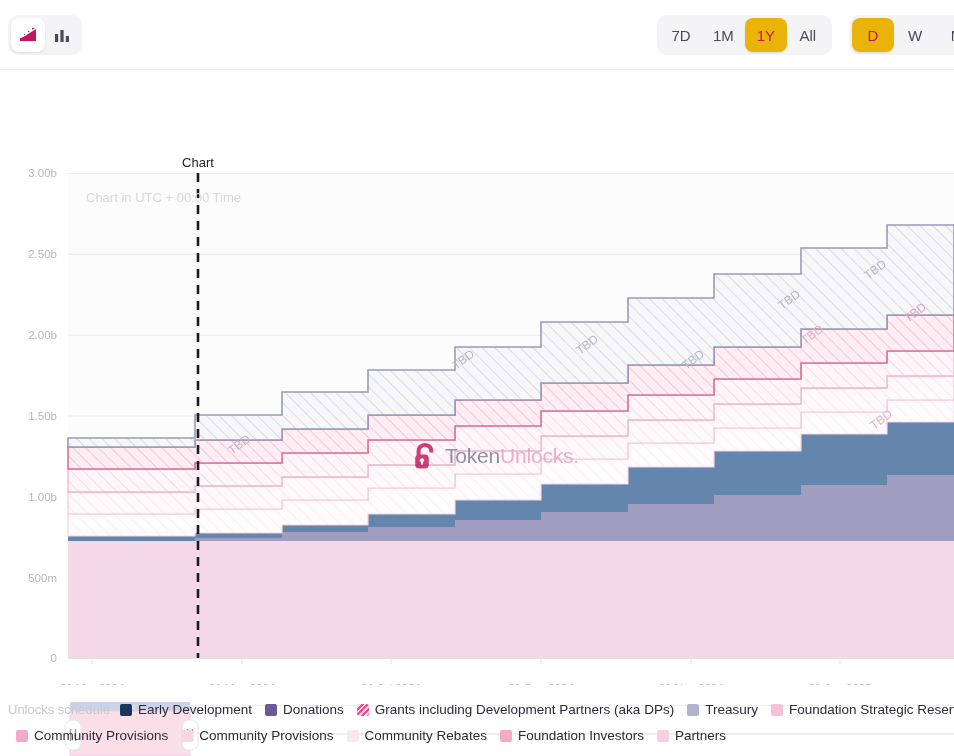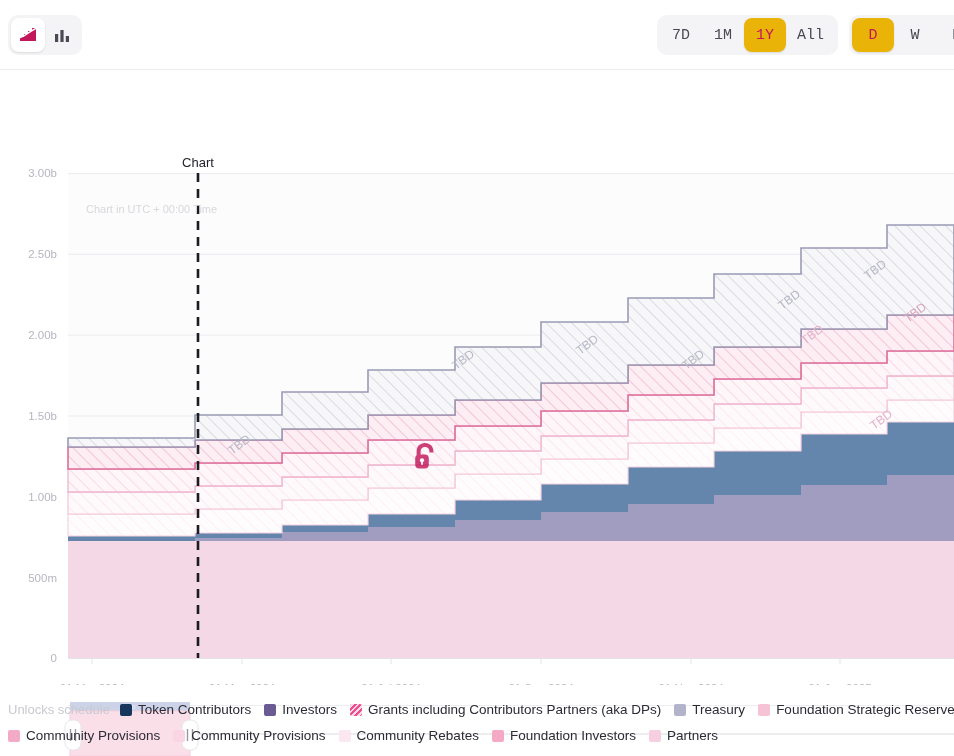--- a/index.html
+++ b/index.html
@@ -52,21 +52,20 @@
   }
   .seg-btn {
     min-width: 42px; height: 34px;
     padding: 0 11px;
     display: flex; align-items: center; justify-content: center;
     border-radius: 8px;
     font-size: 15px;
     color: #4a4a55;
     cursor: pointer;
     white-space: nowrap;
-    font-family: Liberation Mono, monospace;
   }
   .seg-btn.active {
     background: #eab308;
     color: #c2185b;
     box-shadow: 0 1px 2px rgba(0,0,0,.10);
   }
 
   
   .chart-wrap {
     position: relative;
@@ -78,22 +77,22 @@
   .today-label {
     position: absolute;
     left: 198px; top: 85px;
     transform: translateX(-50%);
     font-size: 13px;
     color: #23232b;
     white-space: nowrap;
   }
   .utc-note {
     position: absolute;
-    left: 86px; top: 133px;
-    font-size: 11px;
+    left: 86px; top: 120px;
+    font-size: 13px;
     color: #d8d8dd;
     white-space: nowrap;
   }
 
   .watermark {
     position: absolute;
     left: 412px; top: 372px;
     display: flex; align-items: center; gap: 7px;
     opacity: .82;
     pointer-events: none;
@@ -310,20 +309,21 @@
   <div class="utc-note">Chart in UTC + 00:00 Time</div>
 
   <div class="watermark">
     <svg width="26" height="28" viewBox="0 0 26 28">
       <path d="M13 1 C7.8 1 4.6 4.6 4.6 9.2 L4.6 13 L8.6 13 L8.6 9.2 C8.6 6.6 10.3 4.9 13 4.9
                C15.7 4.9 17.4 6.6 17.4 9.2 L17.4 10.6 L21.4 10.6 L21.4 9.2 C21.4 4.6 18.2 1 13 1 Z" fill="#c2185b"></path>
       <rect x="3.2" y="12.4" width="13.6" height="14" rx="4" fill="#c2185b"></rect>
       <circle cx="10" cy="18.3" r="2.1" fill="#ffffff"></circle>
       <rect x="9.1" y="18.3" width="1.8" height="4.6" rx="0.9" fill="#ffffff"></rect>
     </svg>
+    <div class="wm-text"><span class="wm-token">Token</span><span class="wm-unlocks">Unlocks.</span></div>
   </div>
 
   <svg width="954" height="60" viewBox="0 0 954 60" style="position:absolute;left:0;top:630px;">
     <line x1="68" y1="34" x2="954" y2="34" stroke="#dcdce2" stroke-width="1"></line>
     <line x1="68" y1="5.5" x2="954" y2="5.5" stroke="#ededf1" stroke-width="1"></line>
 
     <rect x="70" y="2" width="120" height="9" fill="#ccd3e8"></rect>
     <text x="130" y="9" font-family="Liberation Sans, sans-serif" font-size="5.5" fill="#eef1f8" text-anchor="middle">TBD</text>
     <rect x="70" y="11" width="120" height="45" fill="#fadfe9"></rect>
     <rect x="70" y="11" width="120" height="45" fill="none" stroke="#f6d0de" stroke-width="1"></rect>
@@ -341,45 +341,45 @@
   </svg>
 </div>
 
 <div class="legend">
 
   <div class="legend-row">
     <span class="legend-title">Unlocks schedule</span>
 
     <span class="legend-item">
       <span class="legend-swatch" style="background:#17375e"></span>
-      <span class="legend-label">Token Contributors</span>
+      <span class="legend-label">Early Development</span>
     </span>
 
     <span class="legend-item">
       <span class="legend-swatch" style="background:#6b5b95"></span>
-      <span class="legend-label">Investors</span>
+      <span class="legend-label">Donations</span>
     </span>
 
     <span class="legend-item">
       <span class="legend-swatch" style="background:repeating-linear-gradient(-45deg,#ee4d8f 0 2px,#ffd9e8 2px 4px)"></span>
-      <span class="legend-label">Grants including Contributors Partners (aka DPs)</span>
+      <span class="legend-label">Grants including Development Partners (aka DPs)</span>
     </span>
 
     <span class="legend-item">
       <span class="legend-swatch" style="background:#b3b3cc"></span>
       <span class="legend-label">Treasury</span>
     </span>
 
     <span class="legend-item">
       <span class="legend-swatch" style="background:#f5c2d6"></span>
       <span class="legend-label">Foundation Strategic Reserves</span>
     </span>
   </div>
 
-  <div class="legend-row" style="margin-left:-8px;padding-left:8px;">
+  <div class="legend-row" style="margin-left:-8px;padding-left:16px;">
     <span class="legend-item">
       <span class="legend-swatch" style="background:#f2aac6"></span>
       <span class="legend-label">Community Provisions</span>
     </span>
 
     <span class="legend-item">
       <span class="legend-swatch" style="background:#fad6e4"></span>
       <span class="legend-label">Community Provisions</span>
     </span>
 

